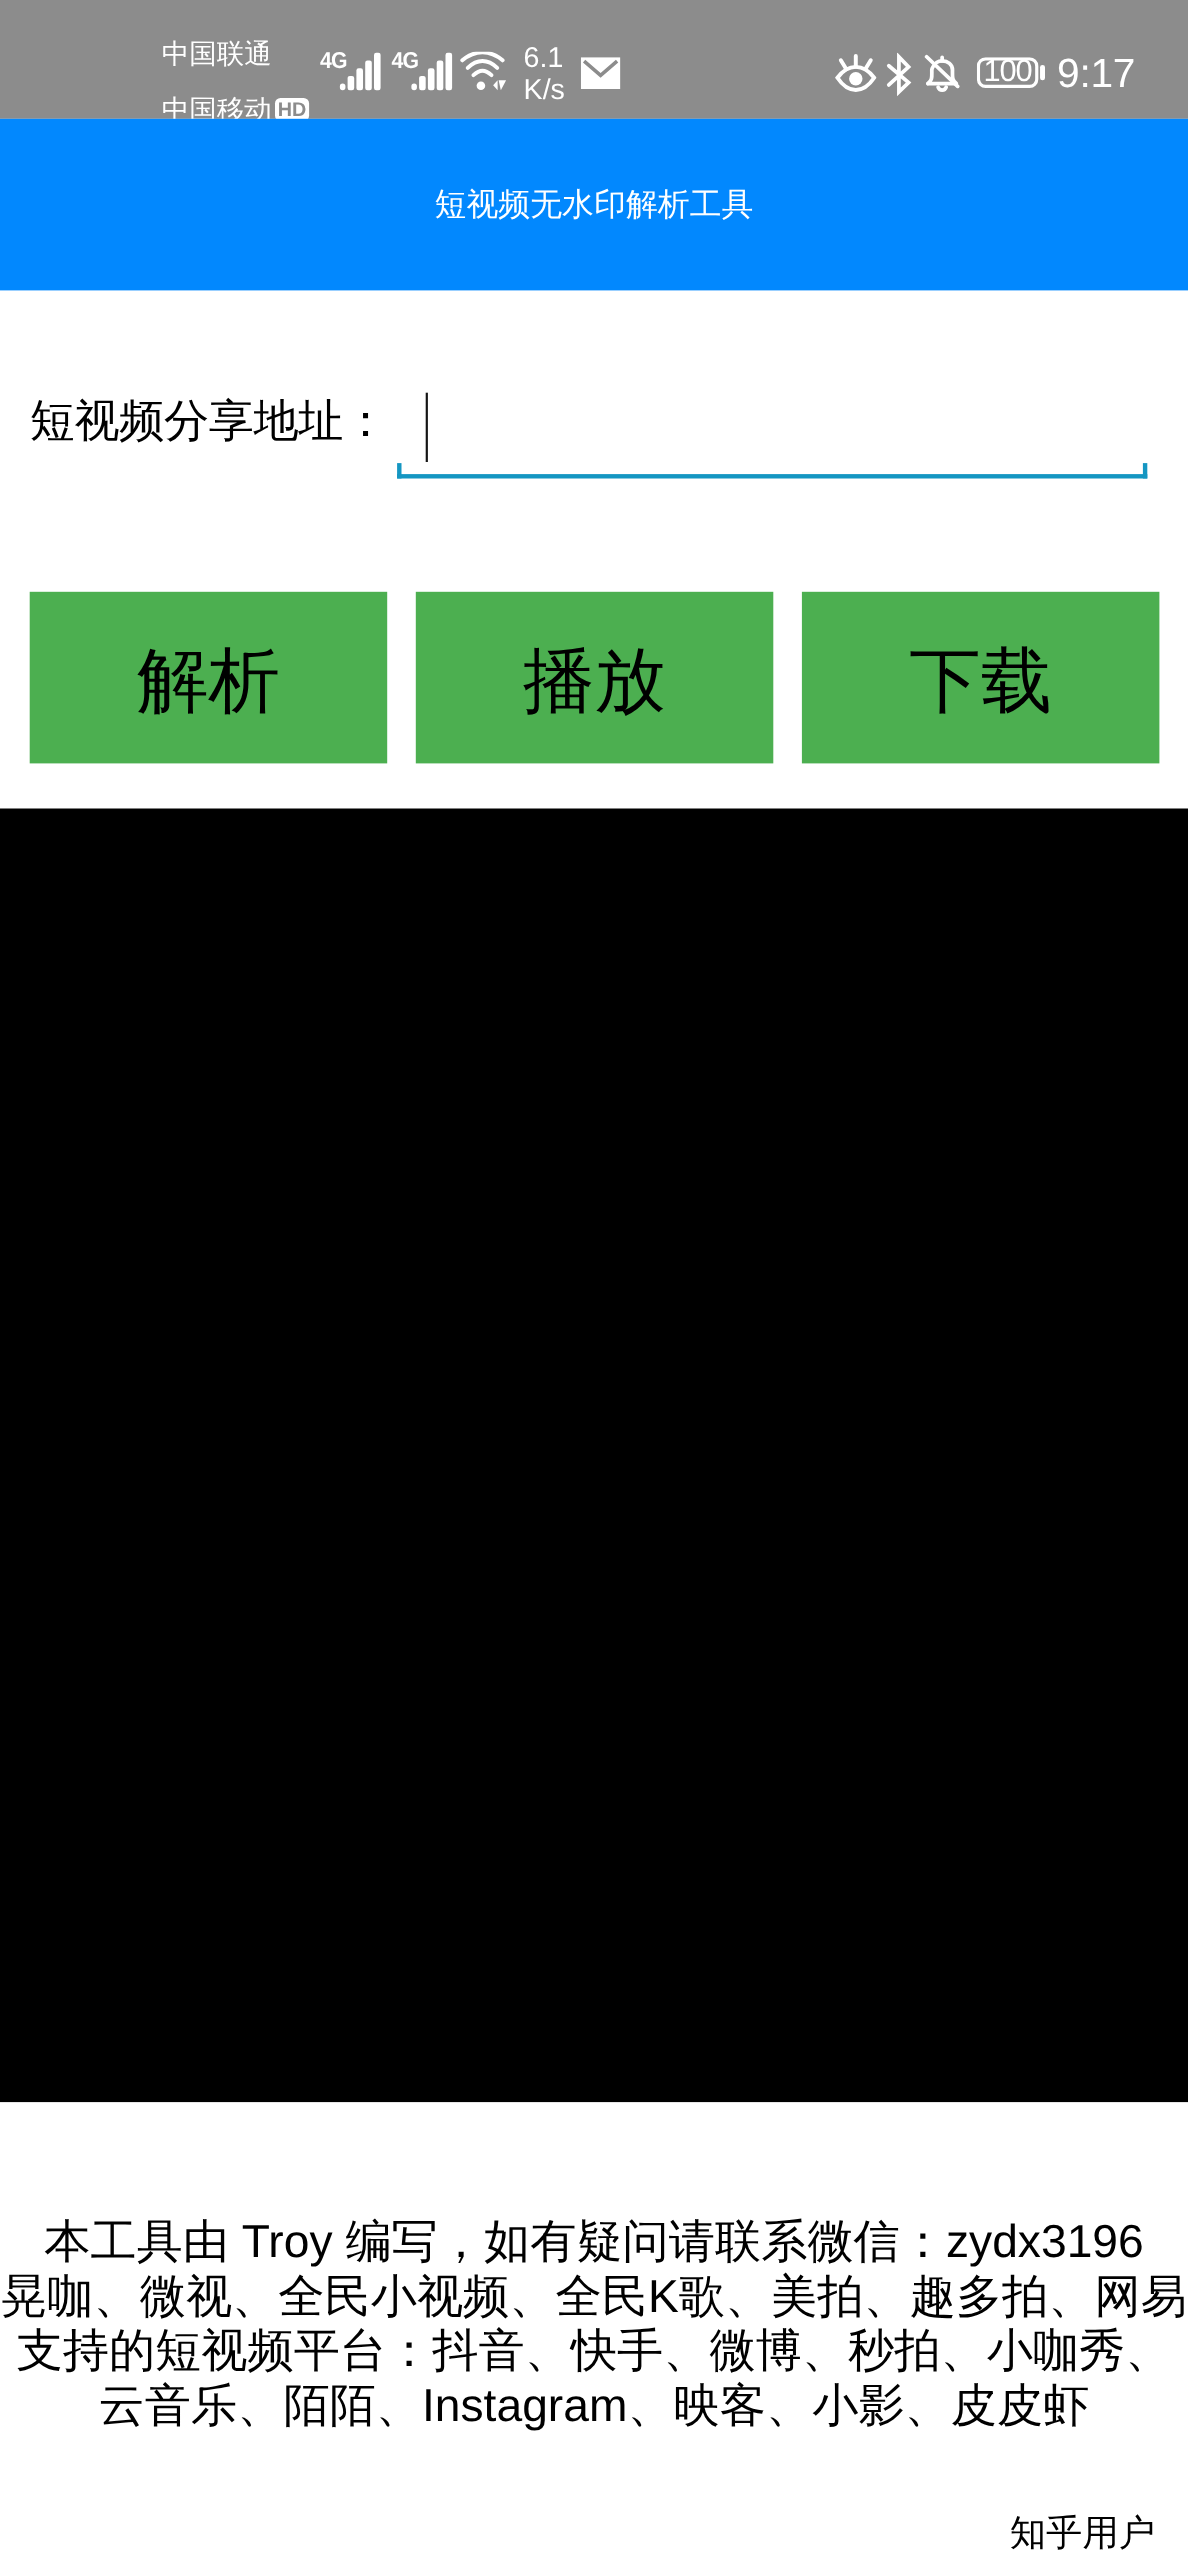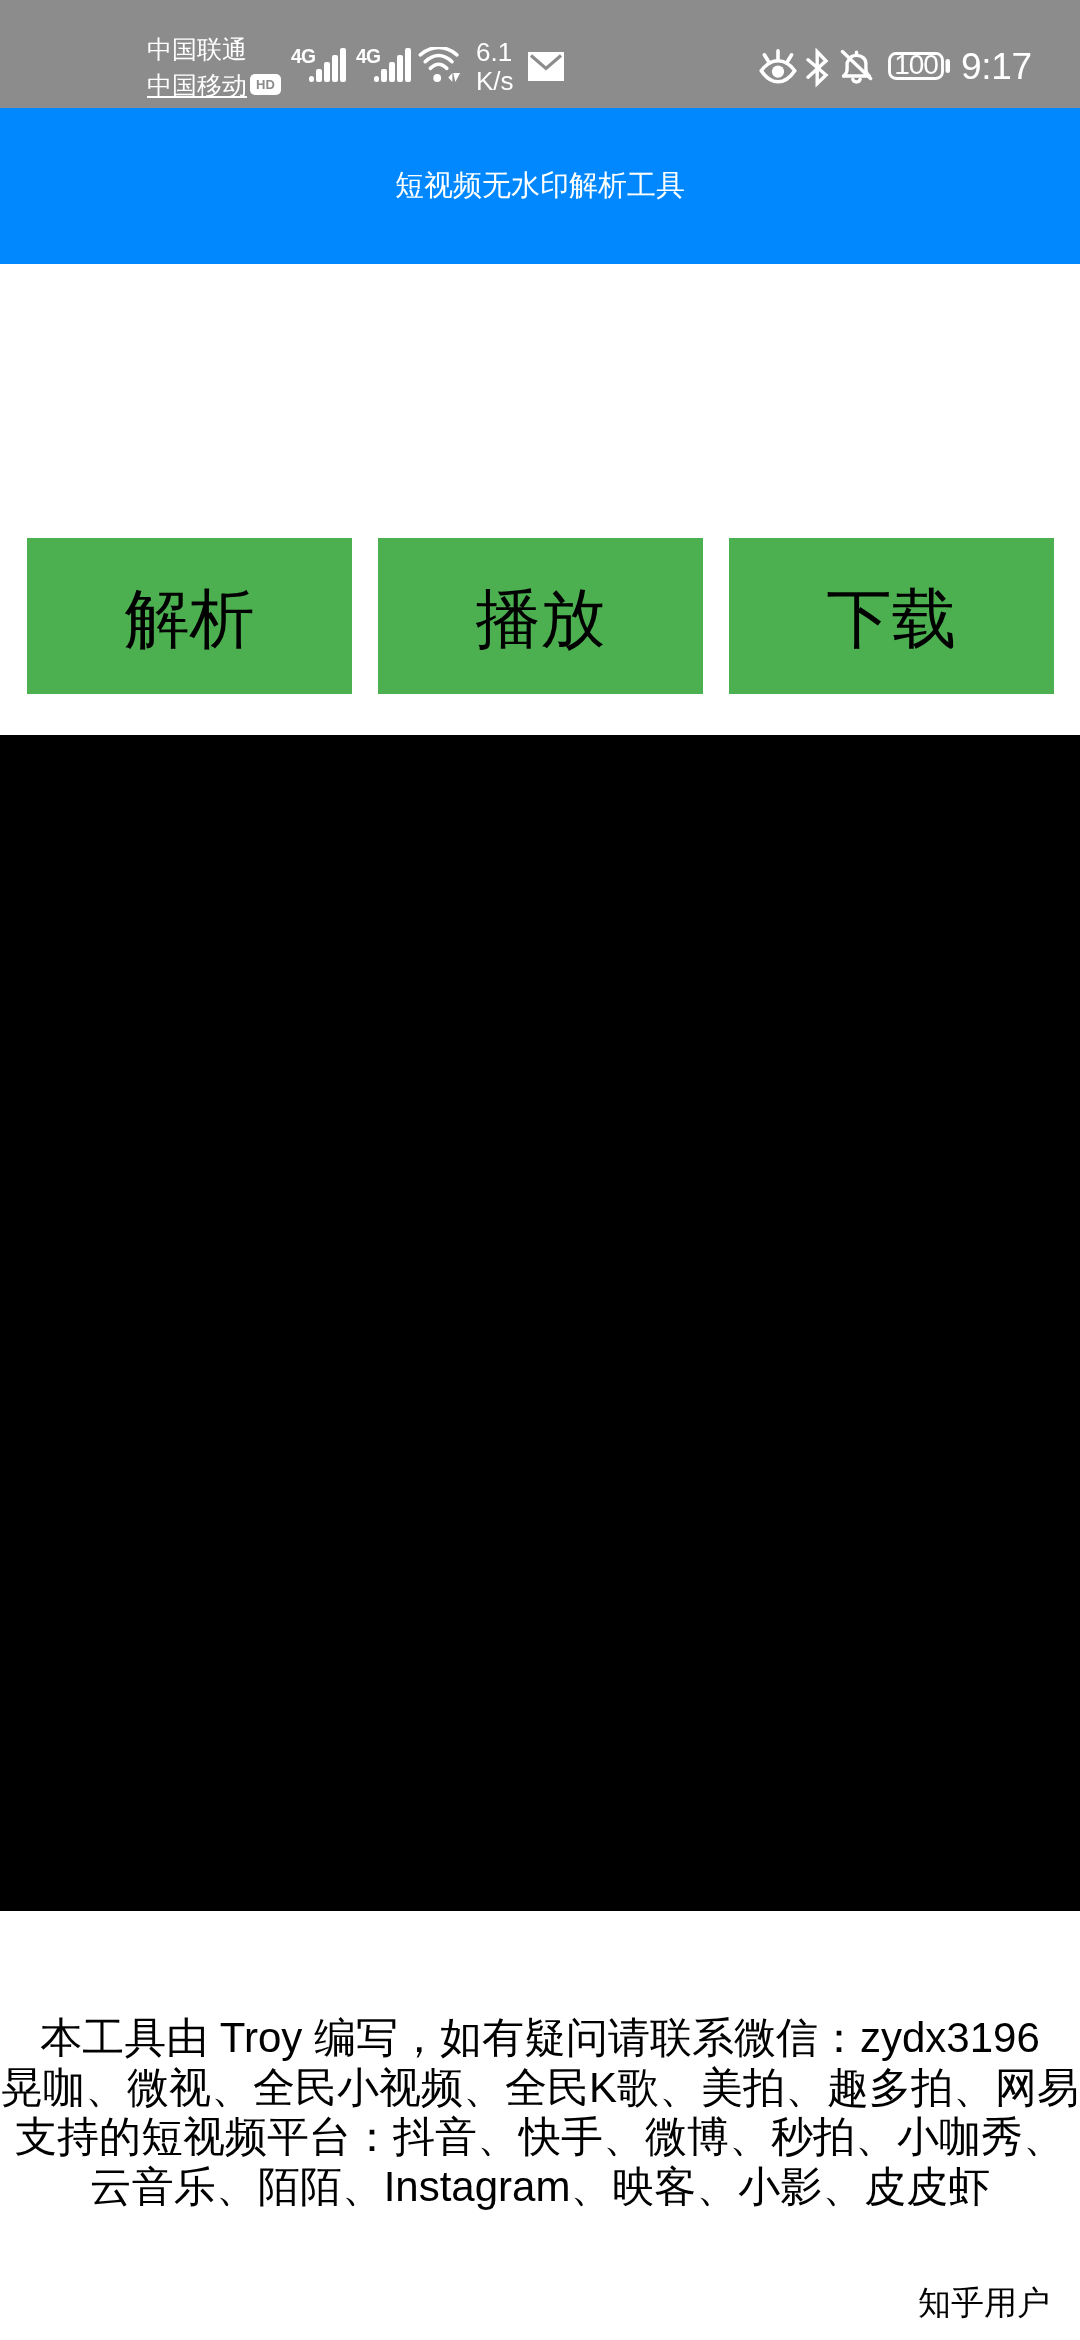--- a/index.html
+++ b/index.html
@@ -12,26 +12,26 @@
   }
   #root { position:relative; width:1080px; height:2340px; }
 
   
   .statusbar{ position:absolute; left:0; top:0; width:1080px; height:108px;
     background:#8c8c8c; color:#fff; }
   .sb-left{ position:absolute; left:0; top:0; width:1080px; height:108px; }
   .carriers{ position:absolute; left:147px; top:37px; line-height:1;
     display:flex; flex-direction:column; }
   .carrier-row{ display:flex; align-items:flex-end; height:25px; }
-  .carrier-row+.carrier-row{ margin-top:11px;text-decoration:underline; }
+  .carrier-row+.carrier-row{ margin-top:26px;text-decoration:underline; }
   .carrier{ font-size:25px; letter-spacing:0px; white-space:nowrap;
     line-height:25px; }
   .hd-badge{ margin-left:3px; background:#fff; color:#8c8c8c;
     border-radius:5px; width:31px; height:21px;
-    font-size:13px; font-weight:700; line-height:21px;
+    font-size:18px; font-weight:700; line-height:21px;
     letter-spacing:0px; text-align:center;
     position:relative; top:-3px; }
 
   .sig{ position:absolute; width:56px; height:34px; }
   .sig1{ left:291px; top:48px; }
   .sig2{ left:356px; top:48px; }
   .sig .g{ position:absolute; left:0; top:0; font-size:21px; font-weight:700;
     line-height:16px; letter-spacing:-0.8px; transform:scaleX(0.92);
     transform-origin:left top; }
   .bars{ position:absolute; left:17.5px; bottom:0;
@@ -208,20 +208,27 @@
       </span>
 
       <span class="clock">9:17</span>
     </div>
   </div>
 
   <div class="titlebar">
     <div class="t">短视频无水印解析工具</div>
   </div>
 
+  <div class="formrow">
+    <span class="label">短视频分享地址：</span>
+    <div class="inputwrap">
+      <span class="caret"></span>
+      <span class="underline"></span>
+    </div>
+  </div>
 
   <div class="btn b1">解析</div>
   <div class="btn b3">下载</div>
   <div class="btn b2">播放</div>
 
   <div class="videoarea"></div>
 
   <div class="footer">
     <div>本工具由 Troy 编写，如有疑问请联系微信：zydx3196</div>
     <div>晃咖、微视、全民小视频、全民K歌、美拍、趣多拍、网易</div>

